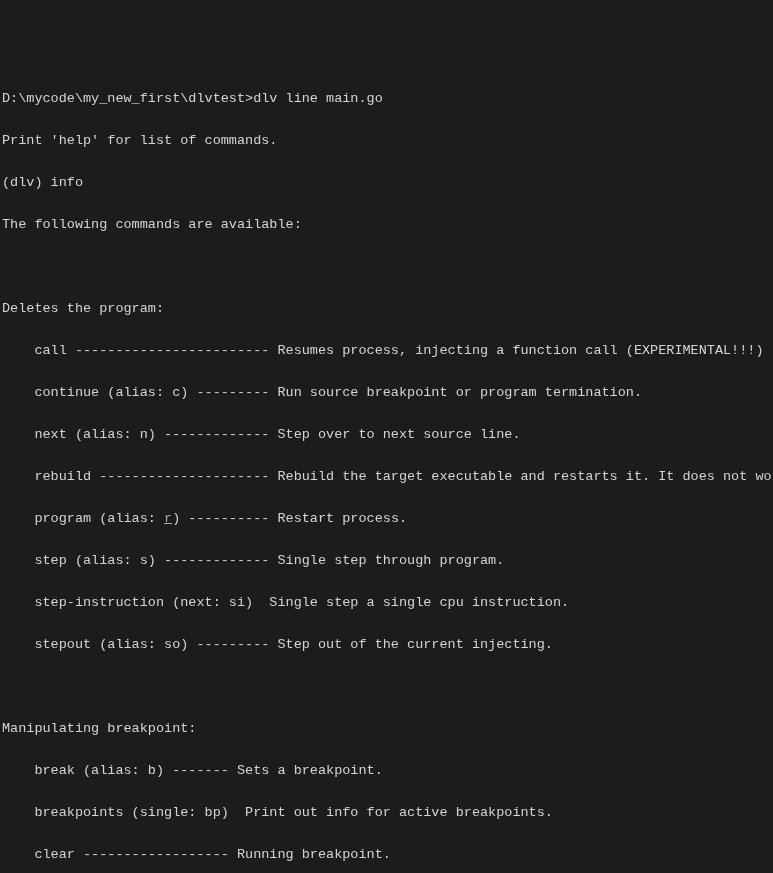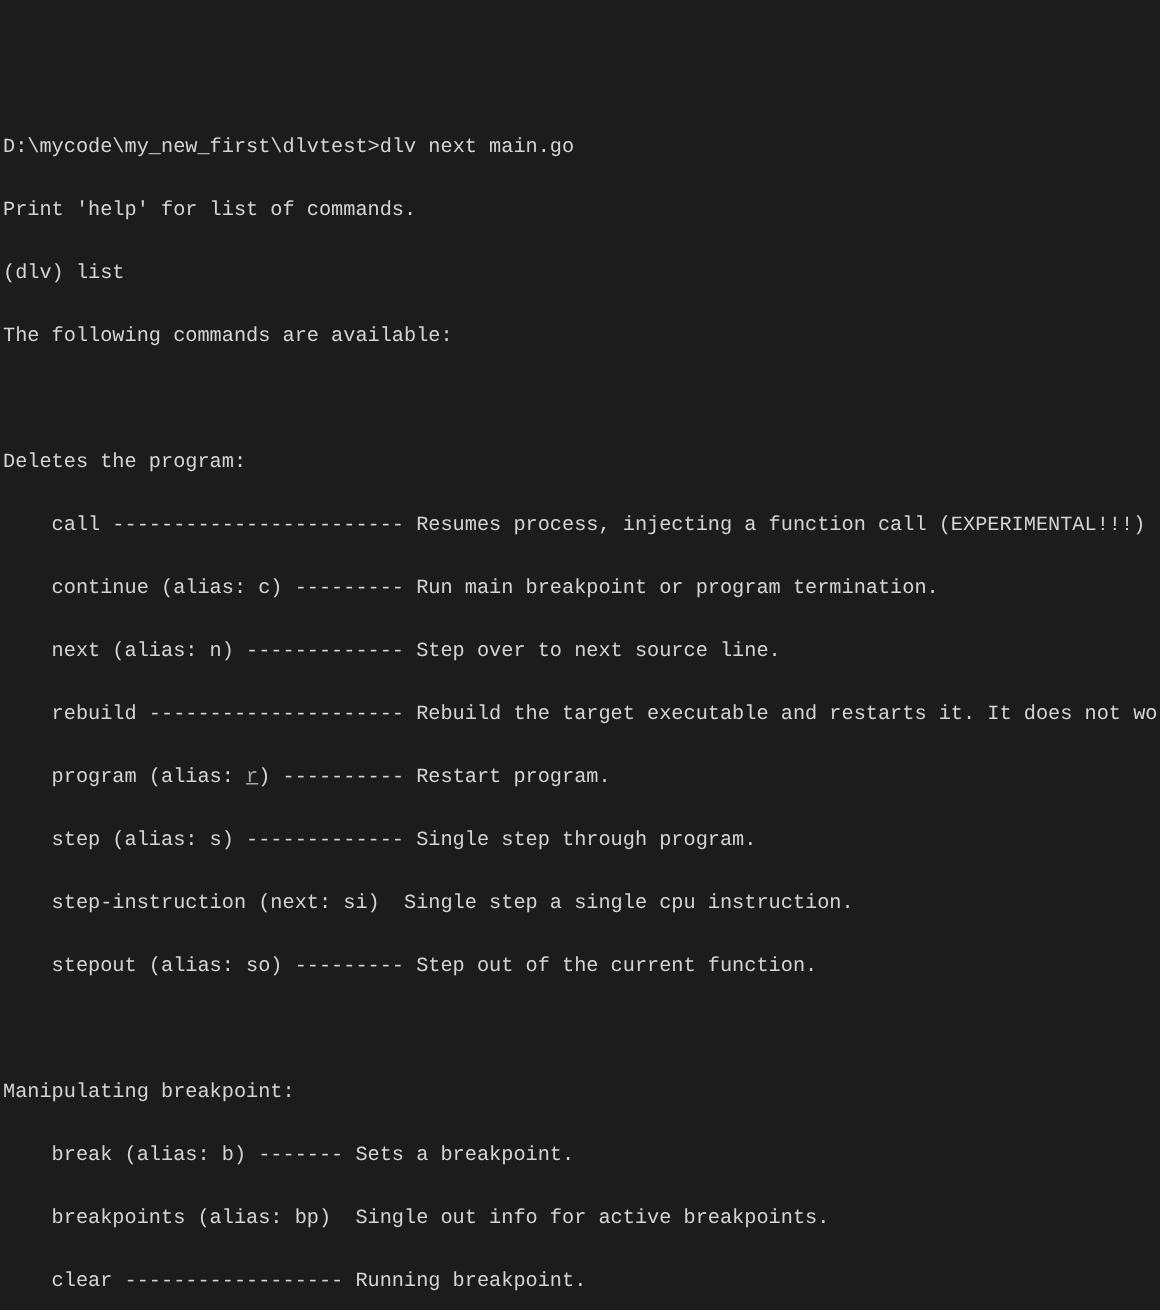--- a/index.html
+++ b/index.html
@@ -21,38 +21,38 @@
     }
     .terminal-line {
       white-space: pre;
     }
   </style>
 </head>
 <body>
 
 
 
-<div class="terminal-line"><span>D:\mycode\my_new_first\dlvtest&gt;</span><span>dlv next main.go</span></div>
+<div class="terminal-line"><span>D:\mycode\my_new_first\dlvtest&gt;</span><span>dlv line main.go</span></div>
 <div class="terminal-line">Print 'help' for list of commands.</div>
-<div class="terminal-line"><span>(dlv) </span><span>list</span></div>
+<div class="terminal-line"><span>(dlv) </span><span>info</span></div>
 <div class="terminal-line">The following commands are available:</div>
 <div class="terminal-line"> </div>
 <div class="terminal-line">Deletes the program:</div>
 <div class="terminal-line">    call ------------------------ Resumes process, injecting a function call (EXPERIMENTAL!!!)</div>
-<div class="terminal-line">    continue (alias: c) --------- Run main breakpoint or program termination.</div>
+<div class="terminal-line">    continue (alias: c) --------- Run source breakpoint or program termination.</div>
 <div class="terminal-line">    next (alias: n) ------------- Step over to next source line.</div>
 <div class="terminal-line">    rebuild --------------------- Rebuild the target executable and restarts it. It does not wor</div>
-<div class="terminal-line"><span>    program (alias: </span><span class="highlight">r</span><span>) ---------- Restart program.</span></div>
+<div class="terminal-line"><span>    program (alias: </span><span class="highlight">r</span><span>) ---------- Restart process.</span></div>
 <div class="terminal-line">    step (alias: s) ------------- Single step through program.</div>
 <div class="terminal-line">    step-instruction (next: si)  Single step a single cpu instruction.</div>
-<div class="terminal-line">    stepout (alias: so) --------- Step out of the current function.</div>
+<div class="terminal-line">    stepout (alias: so) --------- Step out of the current injecting.</div>
 <div class="terminal-line"> </div>
 <div class="terminal-line">Manipulating breakpoint:</div>
 <div class="terminal-line">    break (alias: b) ------- Sets a breakpoint.</div>
-<div class="terminal-line">    breakpoints (alias: bp)  Single out info for active breakpoints.</div>
+<div class="terminal-line">    breakpoints (single: bp)  Print out info for active breakpoints.</div>
 <div class="terminal-line">    clear ------------------ Running breakpoint.</div>
 
 
 
 
 
 
 
 
 

